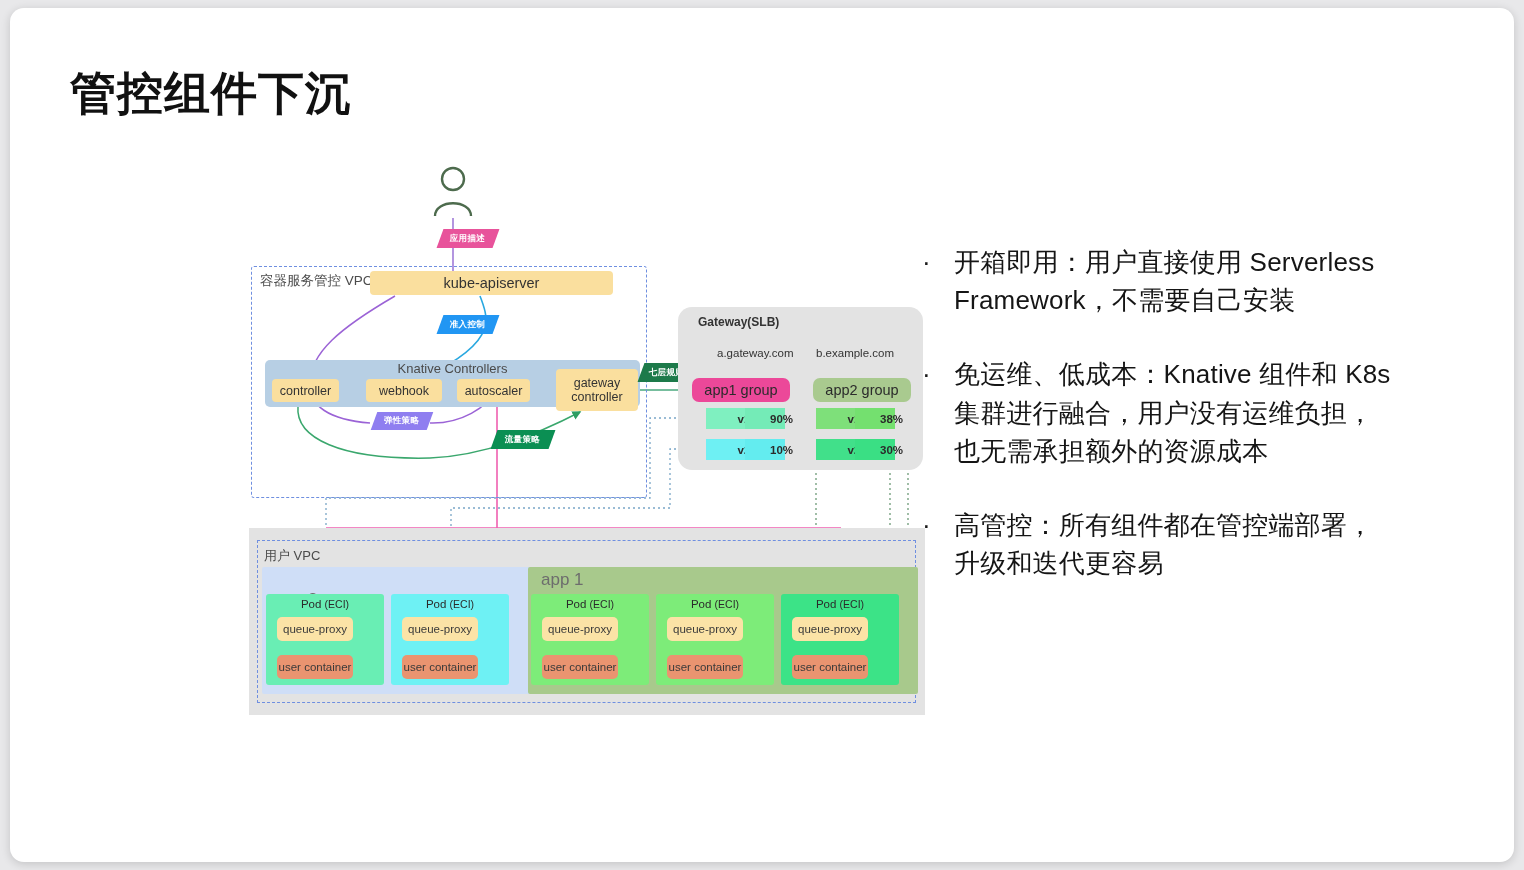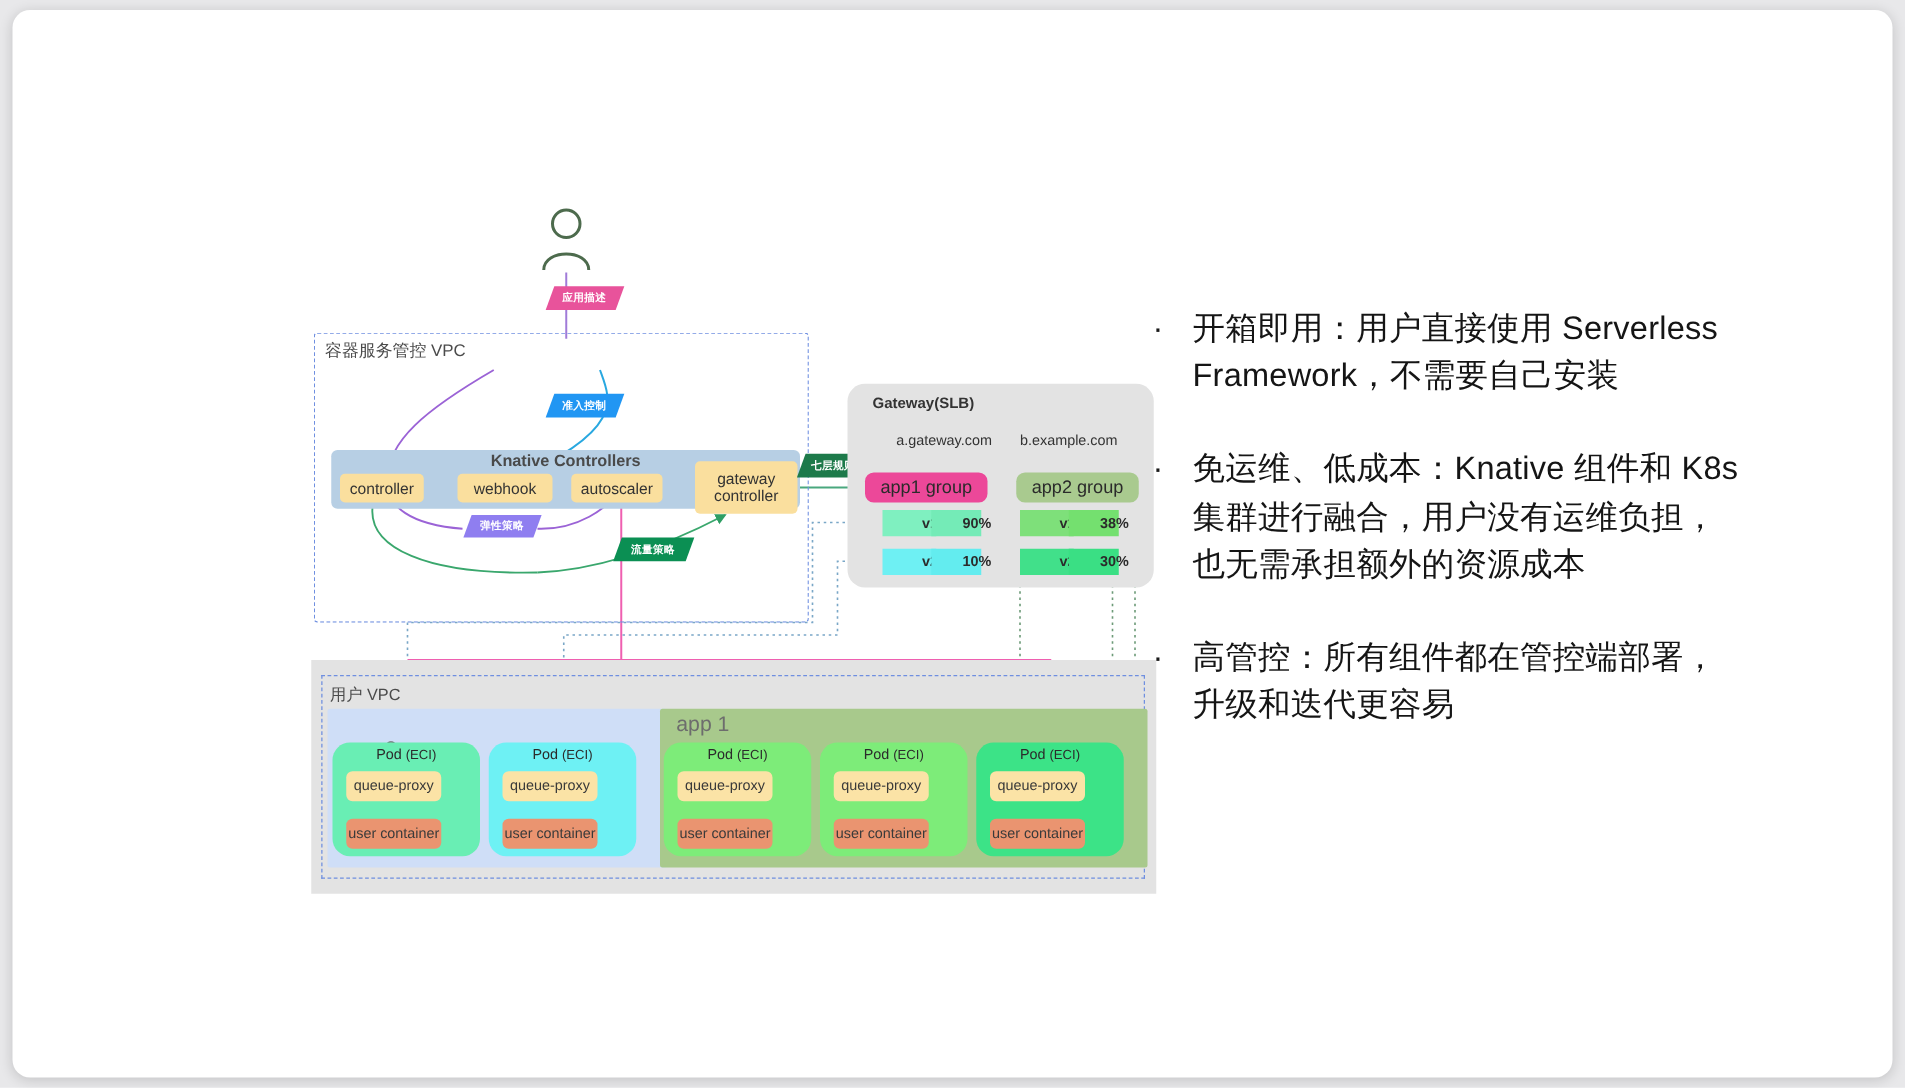--- a/index.html
+++ b/index.html
@@ -69,21 +69,21 @@
   
   #knative-panel {
     position: absolute; left: 255px; top: 352px;
     width: 375px; height: 47px;
     background: #b7cfe4;
     border-radius: 5px;
   }
   #knative-title {
     position: absolute; left: 255px; top: 353px;
     width: 375px; text-align: center;
-    font-size: 13px; color: #4a4a4a; font-weight: bold;
+    font-size: 13px; color: #4a4a4a;
   }
   .ctrl-box {
     position: absolute; top: 371px;
     height: 23px;
     background: #fadf9e;
     border-radius: 4px;
     display: flex; align-items: center; justify-content: center;
     font-size: 12.5px; color: #333;
   }
   #ctrl-controller { left: 262px; width: 67px; }
@@ -178,21 +178,21 @@
   #app1-box { left: 518px; top: 559px; width: 390px; height: 127px; background: #a8c98c; }
   .app-box-label {
     position: absolute; font-size: 17px; color: #6d6d6d;
   }
   #app2-label { left: 265px; top: 562px; margin-top: 20px; }
   #app1-label { left: 531px; top: 562px; }
 
   .pod {
     position: absolute; top: 586px;
     width: 118px; height: 91px;
-    border-radius: 14px;
+    border-radius: 3px;
   }
   .pod-title {
     position: absolute; top: 4px; left: 0; width: 100%;
     text-align: center; font-size: 11.5px; color: #2b2b2b;
   }
   .pod-title .eci { font-size: 10.5px; }
   .qp, .uc {
     position: absolute; left: 11px; width: 76px; height: 24px;
     border-radius: 5px;
     display: flex; align-items: center; justify-content: center;
@@ -243,20 +243,21 @@
     display: flex; align-items: center; gap: 8px;
   }
   #logo-mark { width: 40px; height: 26px; }
   #logo-text { font-size: 26px; font-weight: bold; color: #ffffff; letter-spacing: 1px; }
 </style>
 </head>
 <body>
 
 <div id="slide">
 
+  <div id="title">管控组件下沉</div>
 
   <div id="diagram">
 
     <svg id="svg-layer" viewBox="0 0 940 790">
       <defs>
         <marker id="ah-pink" markerWidth="7" markerHeight="7" refX="5" refY="3" orient="auto">
           <path d="M0,0 L6,3 L0,6 z" fill="#ef5fb0"></path>
         </marker>
         <marker id="ah-blue" markerWidth="7" markerHeight="7" refX="5" refY="3" orient="auto">
           <path d="M0,0 L6,3 L0,6 z" fill="#29a8e0"></path>
@@ -324,20 +325,21 @@
     </svg>
 
     <svg id="person" viewBox="0 0 46 50">
       <circle cx="23" cy="13" r="11" fill="none" stroke="#4d6b4d" stroke-width="2.4"></circle>
       <path d="M5,50 C5,33 41,33 41,50" fill="none" stroke="#4d6b4d" stroke-width="2.4"></path>
     </svg>
 
     <div id="ctrl-vpc"></div>
     <div id="ctrl-vpc-label">容器服务管控 VPC</div>
 
+    <div id="apiserver">kube-apiserver</div>
 
     <div id="knative-panel"></div>
     <div id="knative-title">Knative Controllers</div>
 
     <div class="ctrl-box" id="ctrl-controller">controller</div>
     <div class="ctrl-box" id="ctrl-webhook">webhook</div>
     <div class="ctrl-box" id="ctrl-autoscaler">autoscaler</div>
     <div id="ctrl-gateway">
       <span>gateway</span>
       <span>controller</span>

